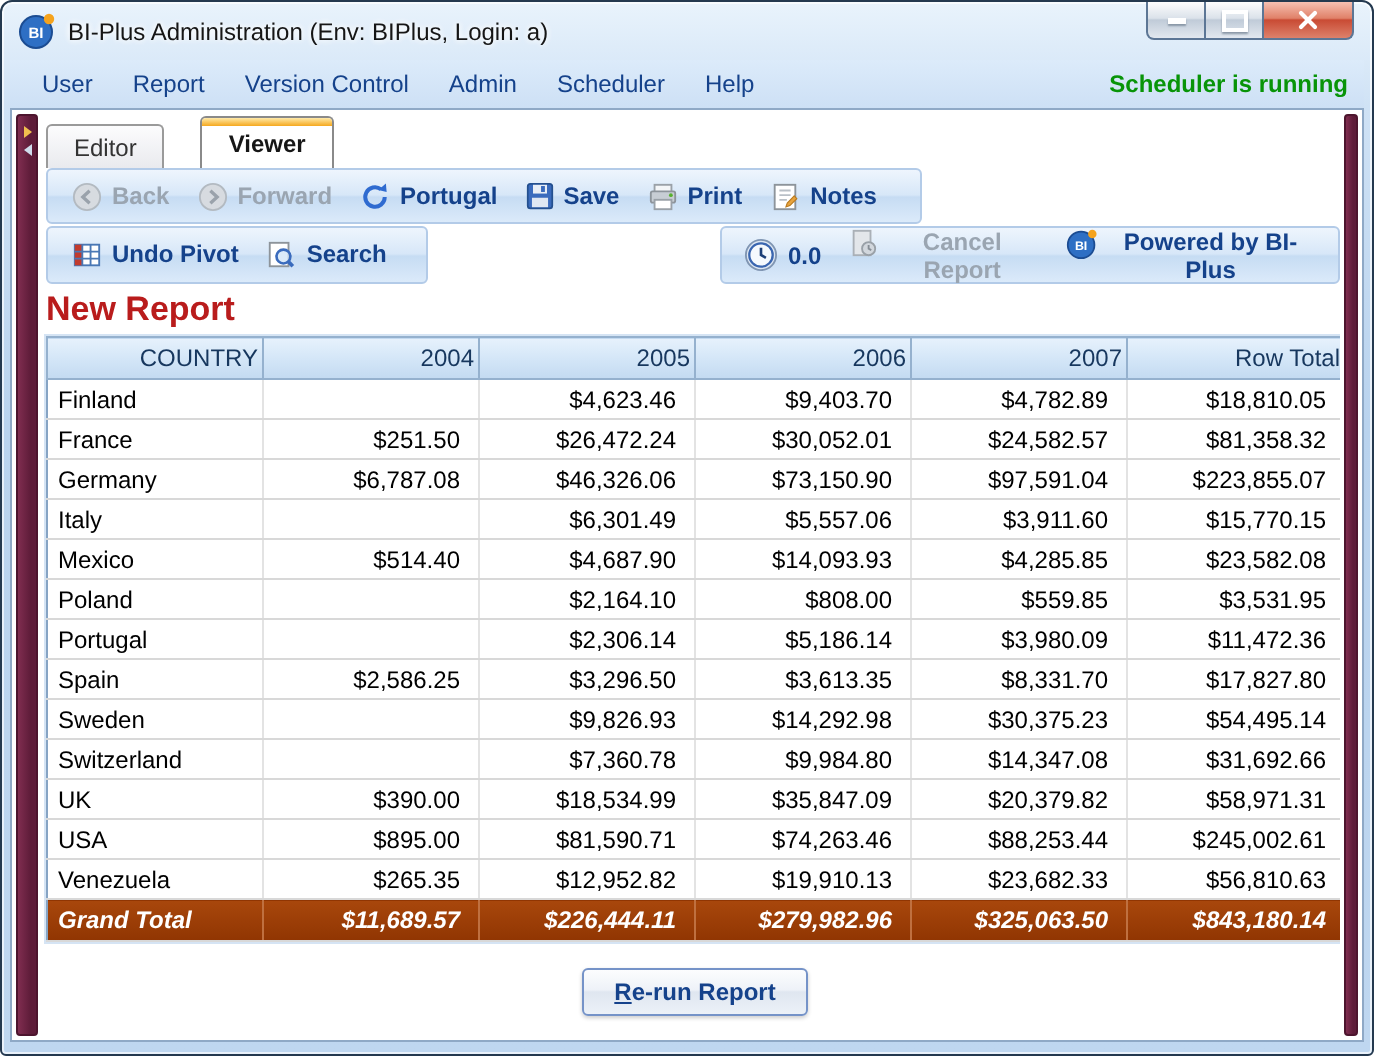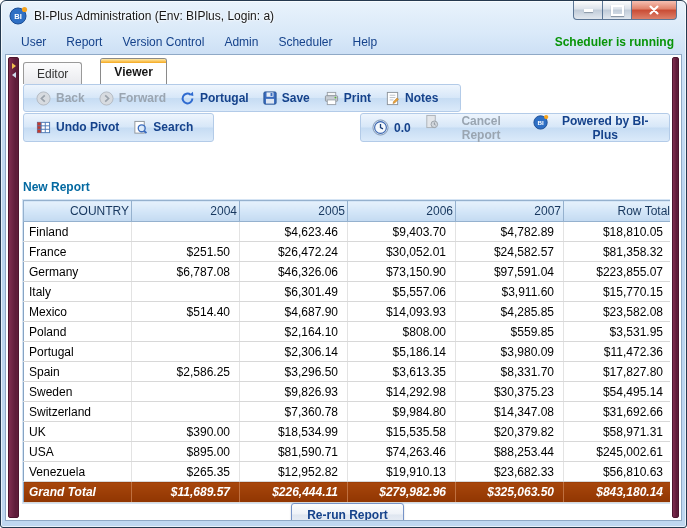--- a/index.html
+++ b/index.html
@@ -69,21 +69,21 @@
   .tb-gap{width:146px;}
   .g3{flex:1;}
   .tbtn{display:flex;align-items:flex-start;gap:5px;background:none;border:none;cursor:pointer;
      font-family:"Liberation Sans",sans-serif;font-weight:bold;font-size:12px;color:#15428b;padding:2px 7px;}
   .tbtn.disabled{color:#9aa5b1;cursor:default;}
   .tbtn svg{flex:0 0 auto;}
   .timer-box{display:flex;align-items:center;gap:5px;padding:2px 6px;}
   .timer-val{font-weight:bold;font-size:12px;color:#15428b;}
 
   
-  .report-title{height:26px;line-height:26px;flex:0 0 auto;font-weight:bold;font-size:12px;color:#0369a1;padding-left:2px;margin-top:32px;}
+  .report-title{height:26px;line-height:26px;flex:0 0 auto;font-weight:bold;font-size:17px;color:#b91c1c;padding-left:2px;}
   .report-table{border-collapse:collapse;table-layout:fixed;width:649px;margin-left:2px;flex:0 0 auto;
      border:1px solid #86a4c4;box-shadow:0 0 0 1px #d5e4f4;}
   .report-table th{box-sizing:border-box;height:21px;font-weight:normal;font-size:12px;color:#17375e;
      background:linear-gradient(180deg,#e6f1fc,#d2e5f7 55%,#c3daf1);
      border:1px solid #95b1ce;text-align:right;padding:0 2px;cursor:pointer;}
   .report-table td{box-sizing:border-box;height:20px;font-size:12px;color:#000;background:#fff;
      border-right:1px solid #e3e3e3;border-bottom:1px solid #d8d8d8;padding:0 9px 0 5px;
      overflow:hidden;white-space:nowrap;}
   .report-table td.c-country{text-align:left;}
   .report-table td.c-num{text-align:right;}
@@ -355,21 +355,21 @@
               <td class="c-num"></td>
               <td class="c-num">$7,360.78</td>
               <td class="c-num">$9,984.80</td>
               <td class="c-num">$14,347.08</td>
               <td class="c-num">$31,692.66</td>
             </tr>
             <tr>
               <td class="c-country">UK</td>
               <td class="c-num">$390.00</td>
               <td class="c-num">$18,534.99</td>
-              <td class="c-num">$15,535.58</td>
+              <td class="c-num">$35,847.09</td>
               <td class="c-num">$20,379.82</td>
               <td class="c-num">$58,971.31</td>
             </tr>
             <tr>
               <td class="c-country">USA</td>
               <td class="c-num">$895.00</td>
               <td class="c-num">$81,590.71</td>
               <td class="c-num">$74,263.46</td>
               <td class="c-num">$88,253.44</td>
               <td class="c-num">$245,002.61</td>

